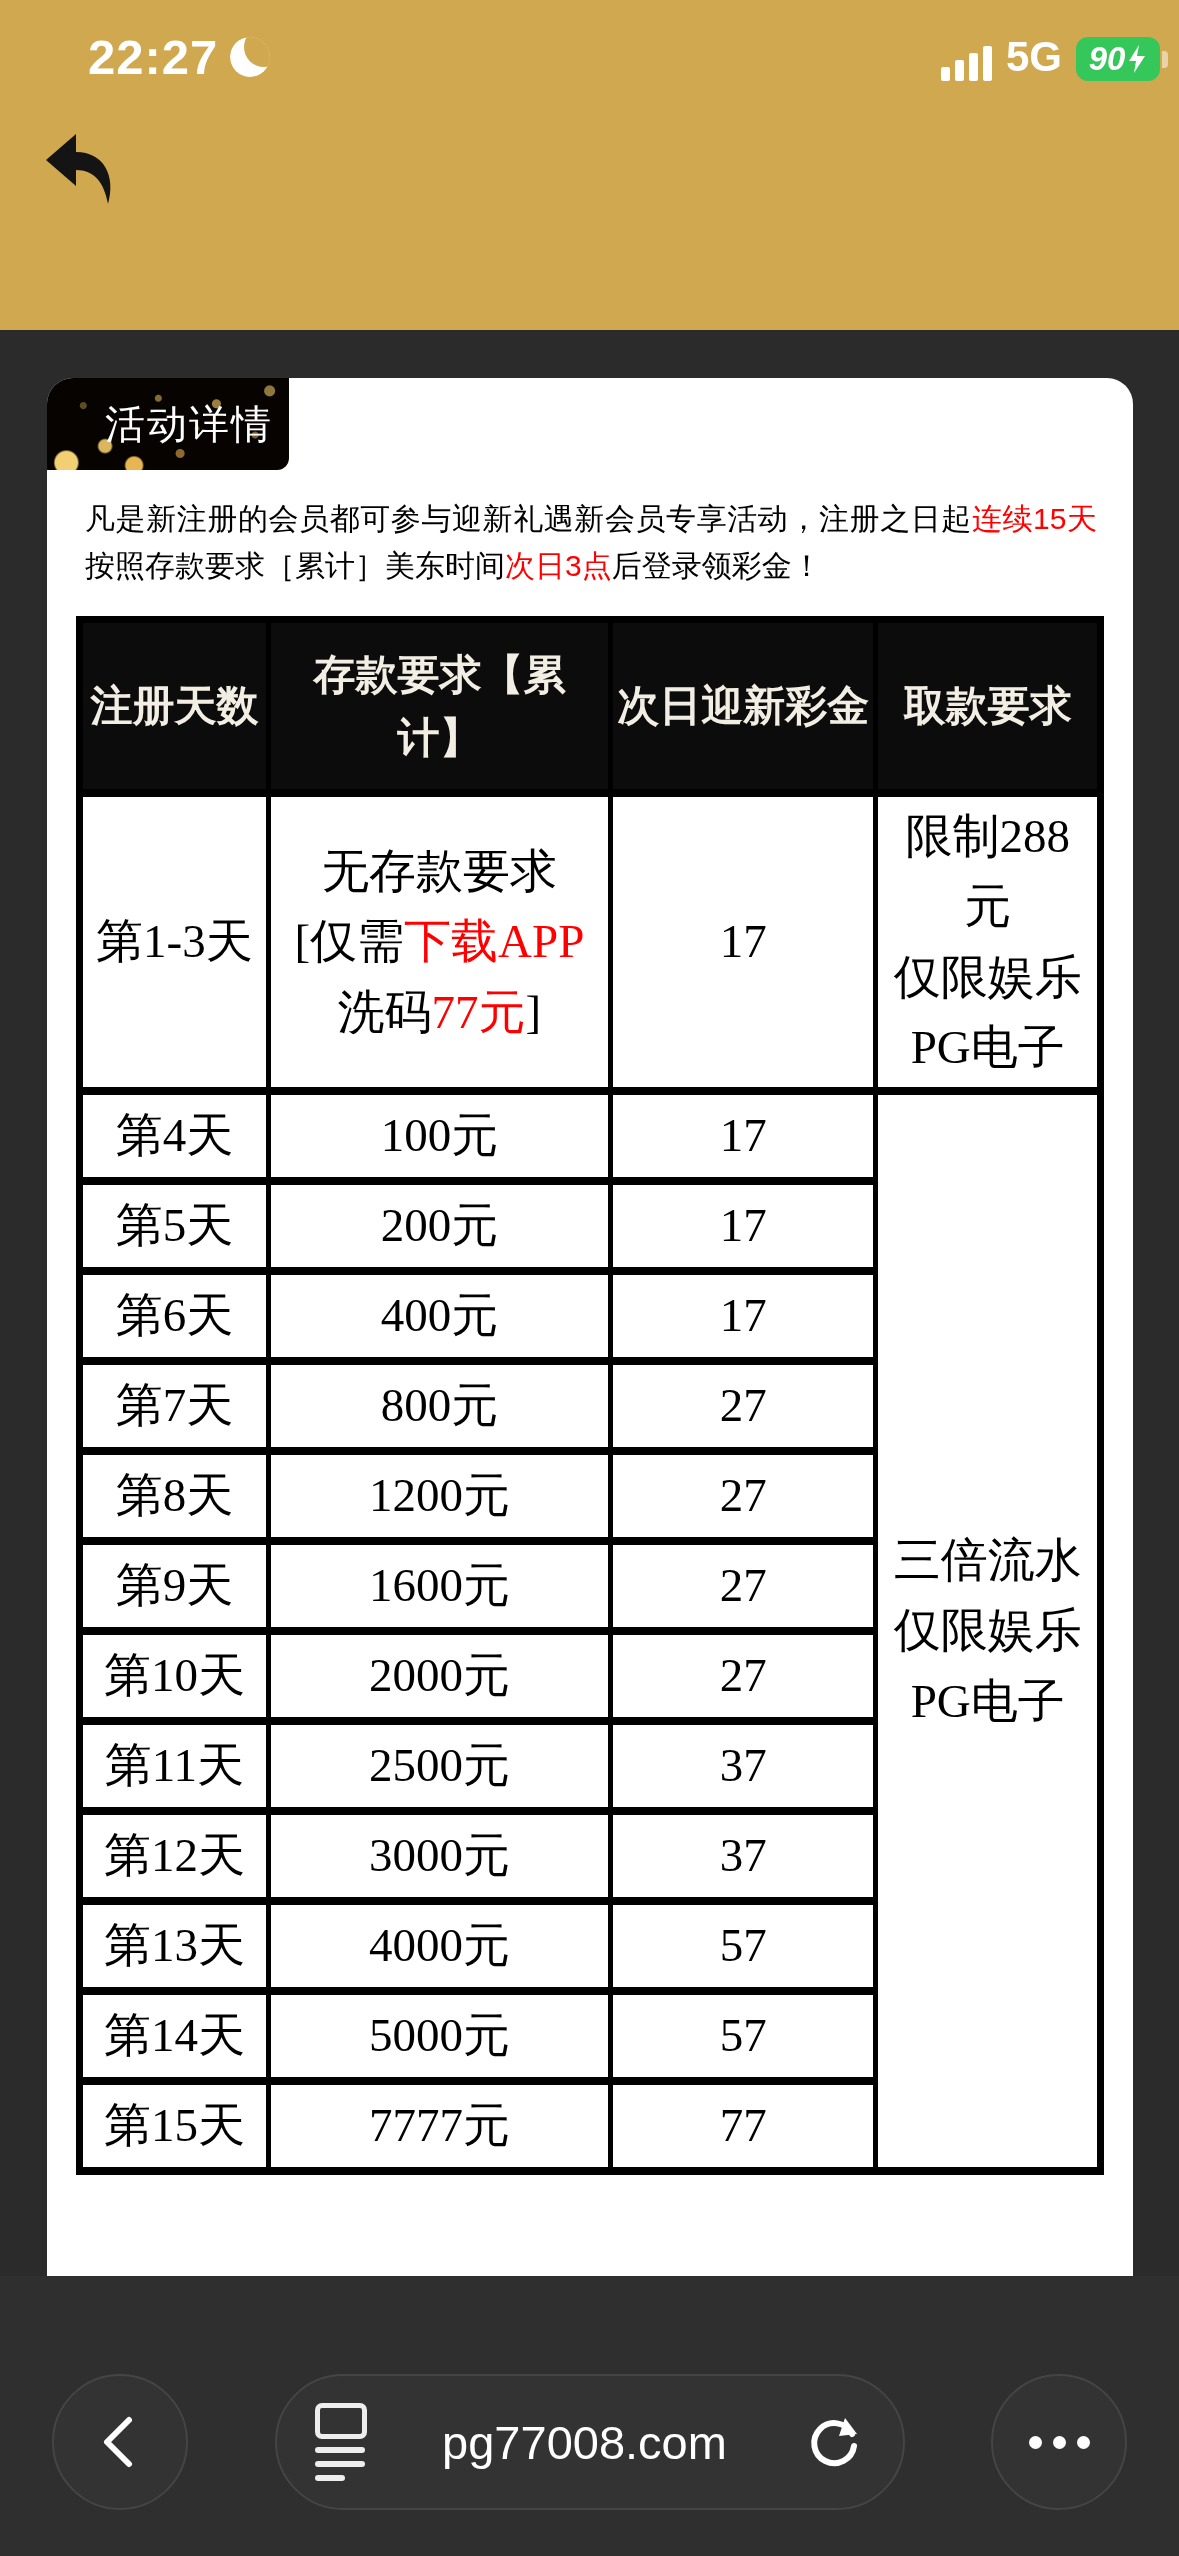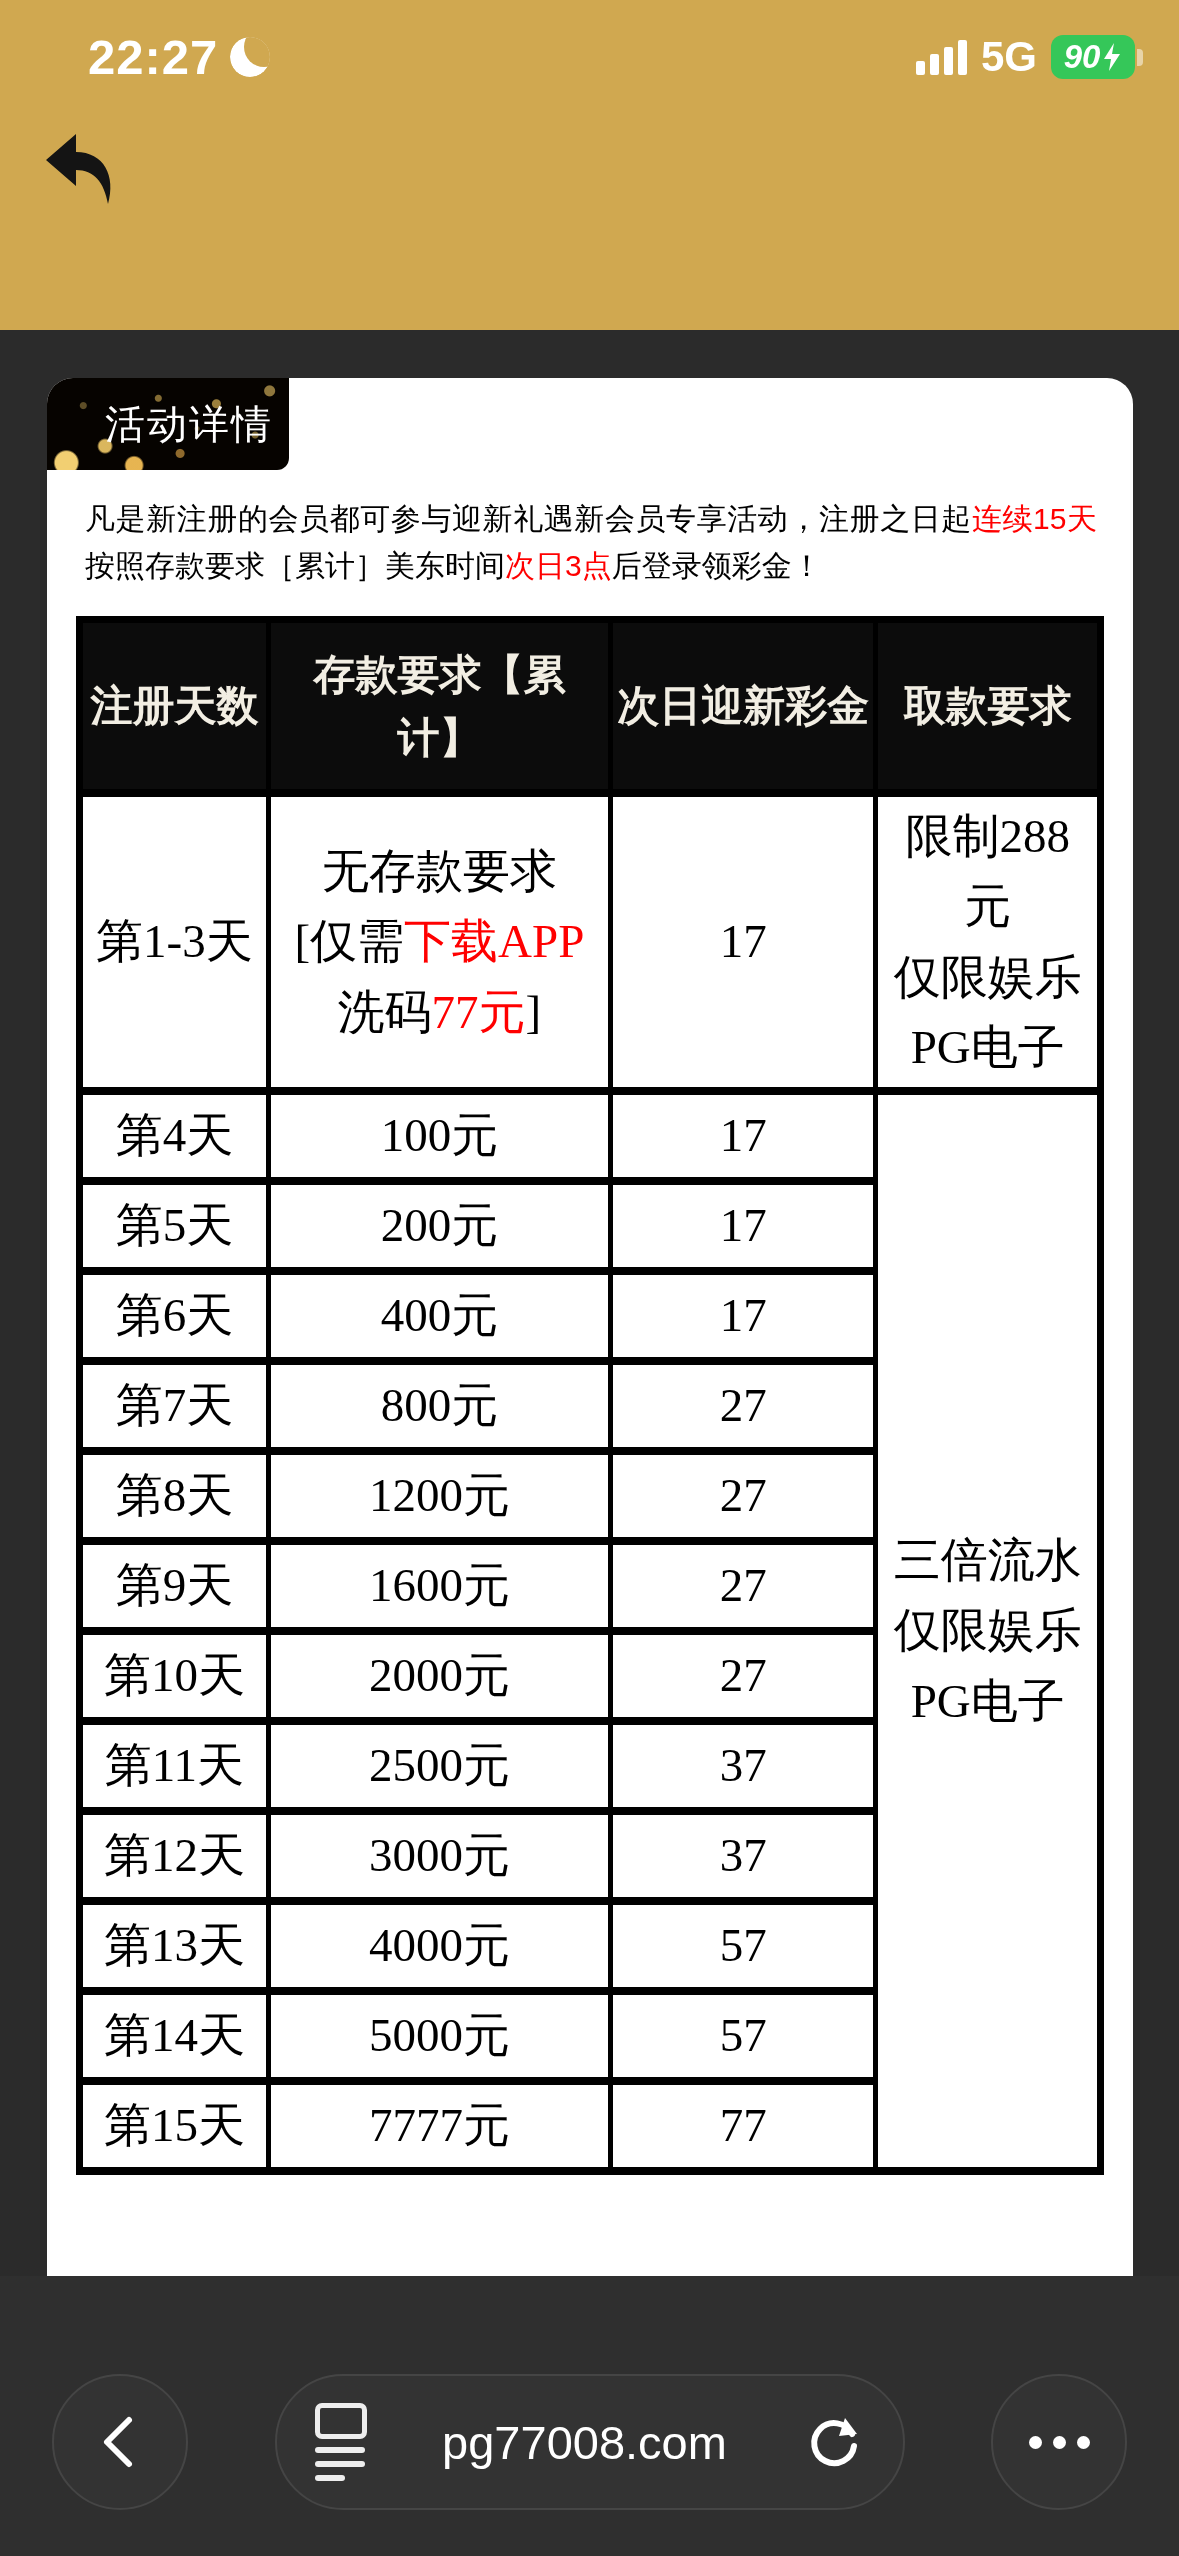--- a/index.html
+++ b/index.html
@@ -7,28 +7,28 @@
     width:1179px;height:2556px;overflow:hidden;
     background:#2b2b2b;
     font-family:"Liberation Sans","DejaVu Sans",sans-serif;
     -webkit-font-smoothing:antialiased;
   }
   .screen{position:relative;width:1179px;height:2556px;}
 
   
   .topbar{height:330px;background:#D0A850;position:relative;}
   .statusbar{display:flex;justify-content:space-between;align-items:center;
-    padding:28px 36px 0 88px;height:86px;box-sizing:border-box;}
+    padding:28px 11px 0 88px;height:86px;box-sizing:border-box;}
   .status-left{display:flex;align-items:center;gap:12px;}
   .time{color:#fff;font-size:49px;font-weight:700;letter-spacing:1px;}
   .moon{width:40px;height:40px;position:relative;border-radius:50%;overflow:hidden;}
   .moon::before{content:"";position:absolute;inset:0;border-radius:50%;background:#fff;}
   .moon::after{content:"";position:absolute;width:40px;height:40px;border-radius:50%;
     background:#D0A850;left:14px;top:-10px;}
-  .status-right{display:flex;align-items:center;gap:14px;}
+  .status-right{display:flex;align-items:flex-end;gap:14px;}
   .signal{display:flex;align-items:flex-end;gap:5px;height:36px;}
   .signal i{display:block;width:9px;background:#fff;border-radius:2px;}
   .signal i:nth-child(1){height:14px}.signal i:nth-child(2){height:21px}
   .signal i:nth-child(3){height:28px}.signal i:nth-child(4){height:35px}
   .nettype{color:#fff;font-size:42px;font-weight:700;}
   .battery{display:flex;align-items:center;}
   .batt-body{min-width:84px;height:44px;border-radius:12px;background:#35C759;
     display:flex;align-items:center;justify-content:center;gap:2px;padding:0 6px;box-sizing:border-box;font-style:italic;}
   .batt-num{color:#fff;font-size:33px;font-weight:700;}
   .batt-tip{width:6px;height:17px;background:rgba(255,255,255,.5);border-radius:0 4px 4px 0;margin-left:2px;}

